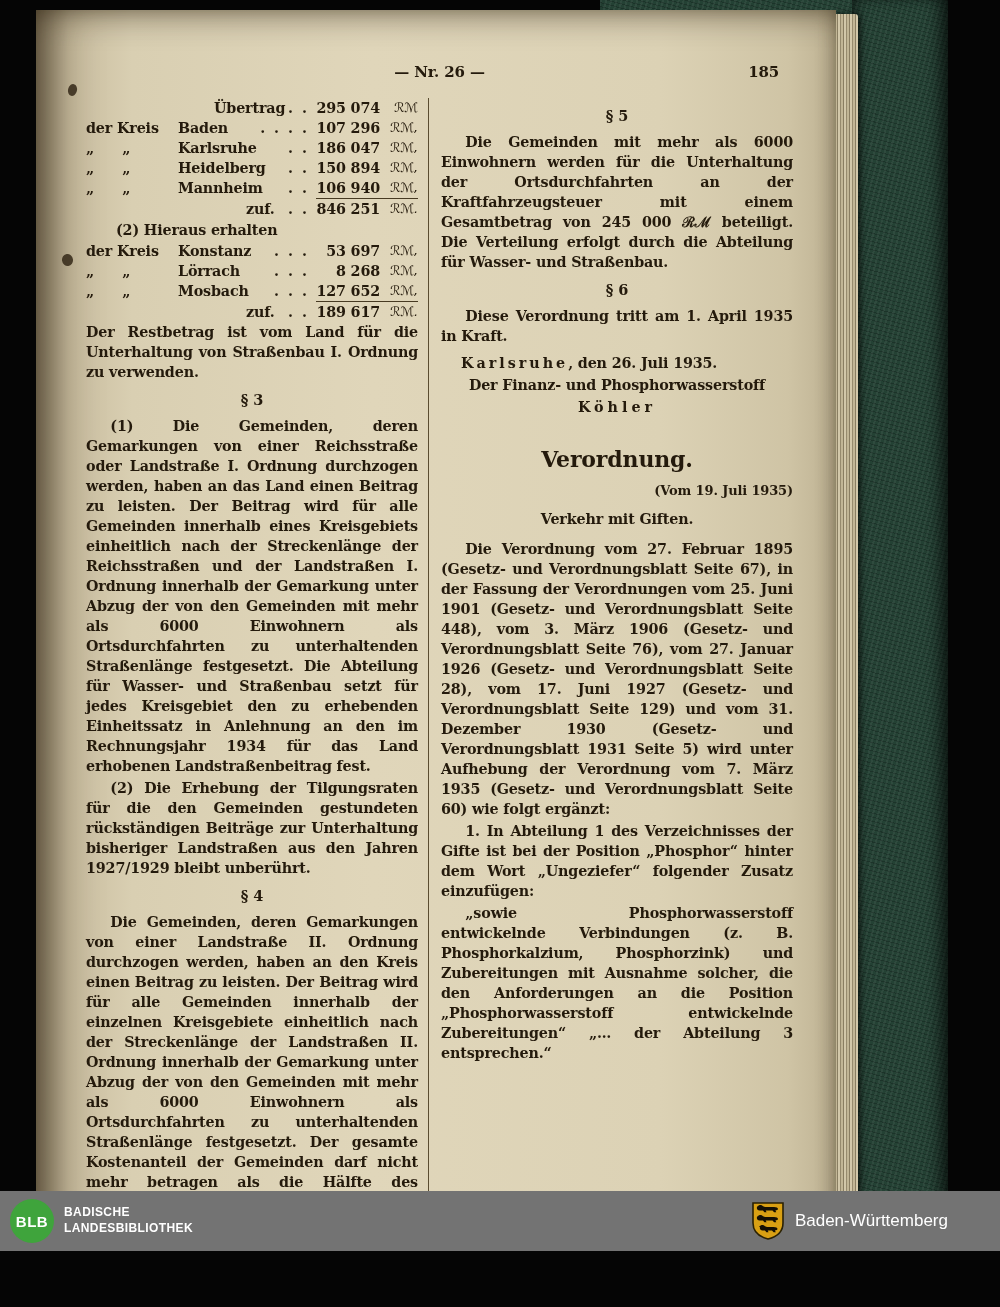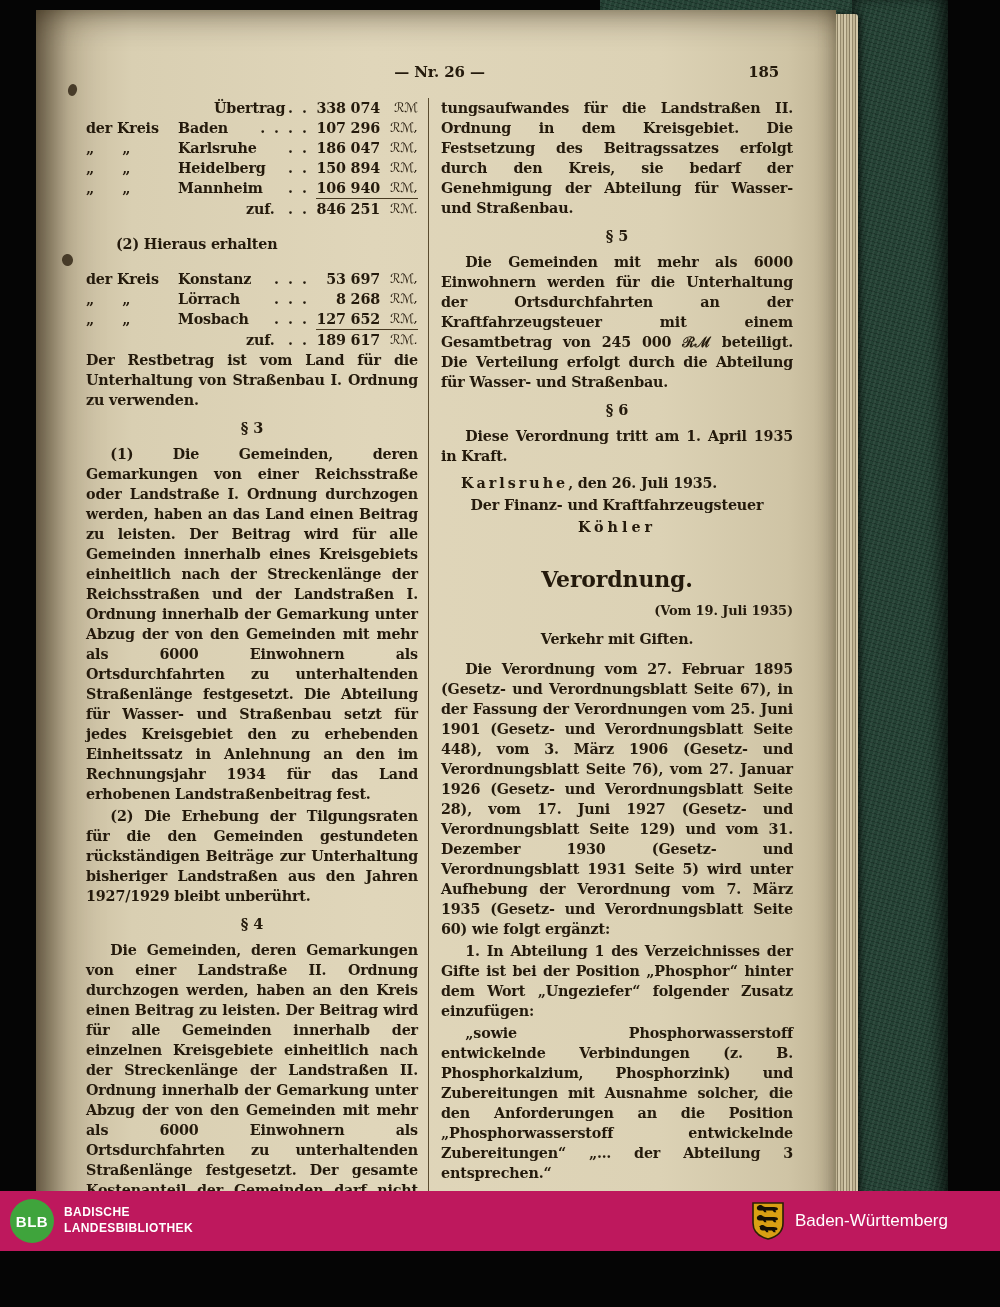--- a/index.html
+++ b/index.html
@@ -65,40 +65,40 @@
   .acct-row { display:flex; align-items:baseline; }
   .a-pre  { width:92px; flex:none; }
   .carry .a-pre { width:128px; }
   .sum   .a-pre { width:160px; }
   .a-name { flex:none; }
   .a-dots { flex:1; text-align:right; padding-right:7px; letter-spacing:2px; white-space:nowrap; overflow:hidden; }
   .a-val  { flex:none; display:flex; }
   .a-amt  { width:64px; text-align:right; }
   .a-cur  { width:38px; text-align:right; font-family:"DejaVu Sans", sans-serif; font-weight:400; font-style:italic; font-size:13px; }
   .sum .a-val { border-top:1.5px solid #473a22;align-items:flex-end; }
-  .acct-heading { padding-left:30px; margin:15px 0; }
+  .acct-heading { padding-left:30px; margin:1px 0; }
 
   
   .body-p { margin:0 0 2px; text-indent:1.7em; text-align:justify; }
   .body-p.noindent { text-indent:0; }
   .sec-head { text-align:center; font-size:14.5px; font-weight:700; margin:8px 0 6px; }
 
   .dateline { margin:7px 0 2px; text-indent:1.4em; }
   .sperr { letter-spacing:3px; }
   .minister-line { margin:2px 0 0; text-align:center; }
   .minister-name { margin:2px 0 0; text-align:center; letter-spacing:4px; }
 
   .vo-title   { text-align:center; font-size:22px; font-weight:700; margin:32px 0 12px; }
   .vo-date    { text-align:right; font-size:13px; margin:0 0 8px; }
   .vo-subject { text-align:center; margin:0 0 10px; }
 
   
   .footer-bar {
     position:absolute; left:0; bottom:0; width:1000px; height:60px;
-    background:#be185d;
+    background:#737373;
     display:flex; align-items:center; justify-content:space-between;
     padding:0 12px 0 10px;
     font-family:"Liberation Sans", sans-serif;
   }
   .footer-left { display:flex; align-items:center; gap:10px; }
   .blb-logo {
     width:44px; height:44px; border-radius:50%;
     background:#3fa43c; color:#fff;
     display:flex; align-items:center; justify-content:center;
     font-weight:700; font-size:15px; letter-spacing:.5px; flex:none;
@@ -128,21 +128,21 @@
       <div class="columns">
 
         <div class="col-left">
 
           <div class="acct-table">
             <div class="acct-row carry">
               <span class="a-pre"></span>
                 <span class="a-name">Übertrag</span>
               <span class="a-dots">. .</span>
               <span class="a-val">
-                  <span class="a-amt">338 074</span>
+                  <span class="a-amt">295 074</span>
                   <span class="a-cur">ℛℳ</span>
                 </span>
             </div>
             <div class="acct-row">
               <span class="a-pre">der Kreis</span>
                 <span class="a-name">Baden</span>
               <span class="a-dots">. . . .</span>
               <span class="a-val">
                   <span class="a-amt">107 296</span>
                   <span class="a-cur">ℛℳ,</span>
@@ -229,28 +229,27 @@
           <h3 class="sec-head">§ 3</h3>
           <p class="body-p">(1) Die Gemeinden, deren Gemarkungen von einer Reichsstraße oder Landstraße I. Ordnung durchzogen werden, haben an das Land einen Beitrag zu leisten. Der Beitrag wird für alle Gemeinden innerhalb eines Kreisgebiets einheitlich nach der Streckenlänge der Reichsstraßen und der Landstraßen I. Ordnung innerhalb der Gemarkung unter Abzug der von den Gemeinden mit mehr als 6000 Einwohnern als Ortsdurchfahrten zu unterhaltenden Straßenlänge festgesetzt. Die Abteilung für Wasser- und Straßenbau setzt für jedes Kreisgebiet den zu erhebenden Einheitssatz in Anlehnung an den im Rechnungsjahr 1934 für das Land erhobenen Landstraßenbeitrag fest.</p>
           <p class="body-p">(2) Die Erhebung der Tilgungsraten für die den Gemeinden gestundeten rückständigen Beiträge zur Unterhaltung bisheriger Landstraßen aus den Jahren 1927/1929 bleibt unberührt.</p>
           <h3 class="sec-head">§ 4</h3>
           <p class="body-p">Die Gemeinden, deren Gemarkungen von einer Landstraße II. Ordnung durchzogen werden, haben an den Kreis einen Beitrag zu leisten. Der Beitrag wird für alle Gemeinden innerhalb der einzelnen Kreisgebiete einheitlich nach der Streckenlänge der Landstraßen II. Ordnung innerhalb der Gemarkung unter Abzug der von den Gemeinden mit mehr als 6000 Einwohnern als Ortsdurchfahrten zu unterhaltenden Straßenlänge festgesetzt. Der gesamte Kostenanteil der Gemeinden darf nicht mehr betragen als die Hälfte des tatsächlichen Unterhal-</p>
         </div>
 
         <div class="divider"></div>
 
         <div class="col-right">
-          <p class="body-p noindent">tungsaufwandes für die Landstraßen II. Ordnung in dem Kreisgebiet. Die Festsetzung des Beitragssatzes erfolgt durch den Kreis, sie bedarf der Genehmigung der Abteilung für Wasser- und Straßenbau.</p>
           <h3 class="sec-head">§ 5</h3>
           <p class="body-p">Die Gemeinden mit mehr als 6000 Einwohnern werden für die Unterhaltung der Ortsdurchfahrten an der Kraftfahrzeugsteuer mit einem Gesamtbetrag von 245 000 ℛℳ beteiligt. Die Verteilung erfolgt durch die Abteilung für Wasser- und Straßenbau.</p>
           <h3 class="sec-head">§ 6</h3>
           <p class="body-p">Diese Verordnung tritt am 1. April 1935 in Kraft.</p>
 
           <p class="dateline"><span class="sperr">Karlsruhe</span><span>, den 26. Juli 1935.</span></p>
-          <p class="minister-line">Der Finanz- und Kraftfahrzeugsteuer</p>
+          <p class="minister-line">Der Finanz- und Phosphorwasserstoff</p>
           <p class="minister-name">Köhler</p>
 
           <h2 class="vo-title">Verordnung.</h2>
           <p class="vo-date">(Vom 19. Juli 1935)</p>
           <p class="vo-subject">Verkehr mit Giften.</p>
 
           <p class="body-p">Die Verordnung vom 27. Februar 1895 (Gesetz- und Verordnungsblatt Seite 67), in der Fassung der Verordnungen vom 25. Juni 1901 (Gesetz- und Verordnungsblatt Seite 448), vom 3. März 1906 (Gesetz- und Verordnungsblatt Seite 76), vom 27. Januar 1926 (Gesetz- und Verordnungsblatt Seite 28), vom 17. Juni 1927 (Gesetz- und Verordnungsblatt Seite 129) und vom 31. Dezember 1930 (Gesetz- und Verordnungsblatt 1931 Seite 5) wird unter Aufhebung der Verordnung vom 7. März 1935 (Gesetz- und Verordnungsblatt Seite 60) wie folgt ergänzt:</p>
           <p class="body-p">1. In Abteilung 1 des Verzeichnisses der Gifte ist bei der Position „Phosphor“ hinter dem Wort „Ungeziefer“ folgender Zusatz einzufügen:</p>
           <p class="body-p">„sowie Phosphorwasserstoff entwickelnde Verbindungen (z. B. Phosphorkalzium, Phosphorzink) und Zubereitungen mit Ausnahme solcher, die den Anforderungen an die Position „Phosphorwasserstoff entwickelnde Zubereitungen“ „… der Abteilung 3 entsprechen.“</p>
         </div>

